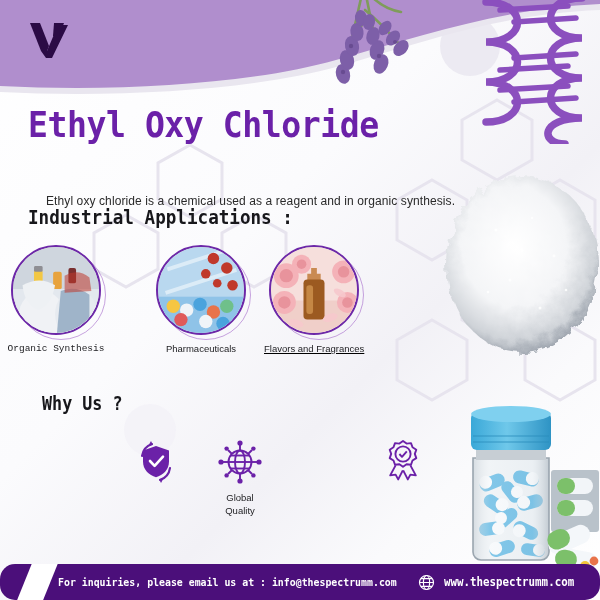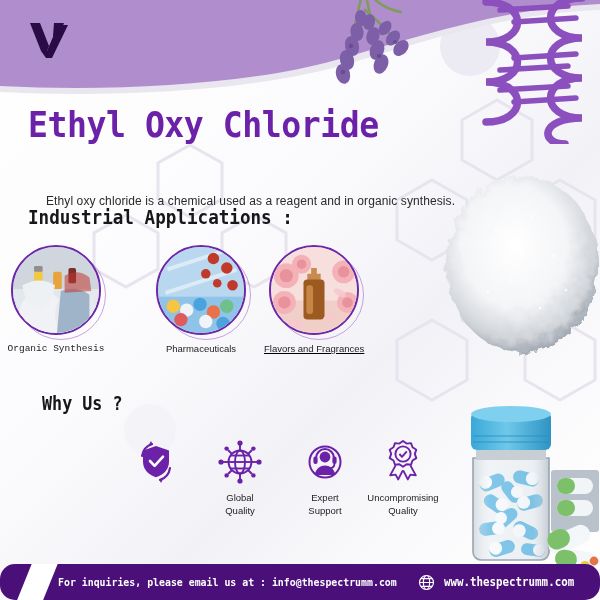--- a/index.html
+++ b/index.html
@@ -378,53 +378,32 @@
               <circle cx="8.6" cy="35.4" r="2.2"></circle>
           </g>
         </svg>
       </div>
       <div class="feat-label">
         <span>Global</span><br>
         <span>Quality</span>
       </div>
     </div>
 
-    <div class="feat" style="left:277px;">
-      <div class="feat-ico">
-        <svg width="44" height="44" viewBox="0 0 44 44">
-          <circle cx="22" cy="22" r="15.5" fill="none" stroke="#6b21a8" stroke-width="2"></circle>
-          <circle cx="22" cy="17" r="5.4" fill="#6b21a8"></circle>
-          <path d="M11.5,35 c1.5,-6.4 6,-9.4 10.5,-9.4 c4.5,0 9,3 10.5,9.4 z" fill="#6b21a8"></path>
-          <path d="M13,18 a9,9 0 0 1 18,0" fill="none" stroke="#6b21a8" stroke-width="2.1"></path>
-          <rect x="10.4" y="16.5" width="4.2" height="7.4" rx="2" fill="#6b21a8"></rect>
-          <rect x="29.4" y="16.5" width="4.2" height="7.4" rx="2" fill="#6b21a8"></rect>
-          <path d="M31.5,23.5 c0,3.4 -2.6,4.6 -5,4.6" fill="none" stroke="#6b21a8" stroke-width="1.8"></path>
-        </svg>
-      </div>
-      <div class="feat-label">
-        <span>Expert</span><br>
-        <span>Support</span>
-      </div>
-    </div>
 
     <div class="feat" style="left:355px;">
       <div class="feat-ico">
         <svg width="46" height="46" viewBox="0 0 46 46">
           <g fill="none" stroke="#6b21a8" stroke-width="1.9" stroke-linejoin="round">
             <path d="M23,2 l3.6,2.6 l4.4,-0.5 l1.5,4.2 l3.8,2.4 l-1.5,4.2 l1.5,4.2 l-3.8,2.4 l-1.5,4.2 l-4.4,-0.5 l-3.6,2.6 l-3.6,-2.6 l-4.4,0.5 l-1.5,-4.2 l-3.8,-2.4 l1.5,-4.2 l-1.5,-4.2 l3.8,-2.4 l1.5,-4.2 l4.4,0.5 z"></path>
             <circle cx="23" cy="15" r="7.6"></circle>
             <path d="M19.4,15 l2.6,2.8 l4.8,-5.4"></path>
             <path d="M15.6,26.4 l-5.4,10 l5.4,-0.8 l2.6,4.8 l4.6,-9"></path>
             <path d="M30.4,26.4 l5.4,10 l-5.4,-0.8 l-2.6,4.8 l-4.6,-9"></path>
           </g>
         </svg>
-      </div>
-      <div class="feat-label">
-        <span>Uncompromising</span><br>
-        <span>Quality</span>
       </div>
     </div>
   </div>
 
   <svg class="jar" viewBox="0 0 148 180">
     <defs>
       <linearGradient id="cap" x1="0" y1="0" x2="1" y2="0">
         <stop offset="0%" stop-color="#3aa8d8"></stop>
           <stop offset="45%" stop-color="#6fc8ea"></stop>
         <stop offset="100%" stop-color="#2e93c4"></stop>

